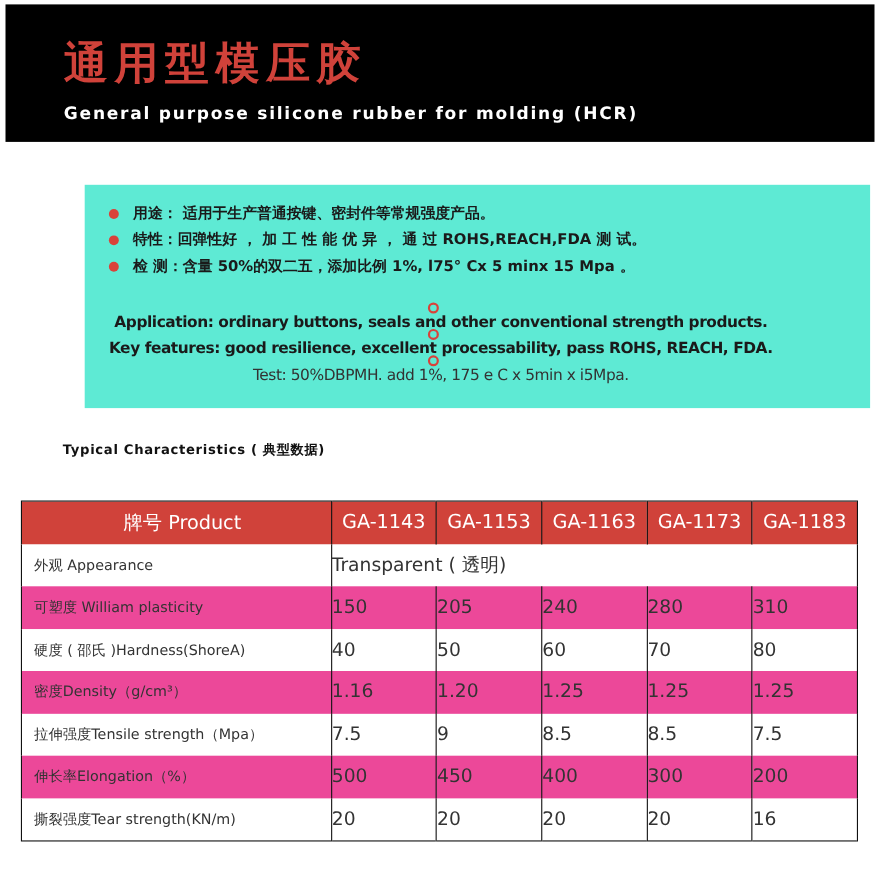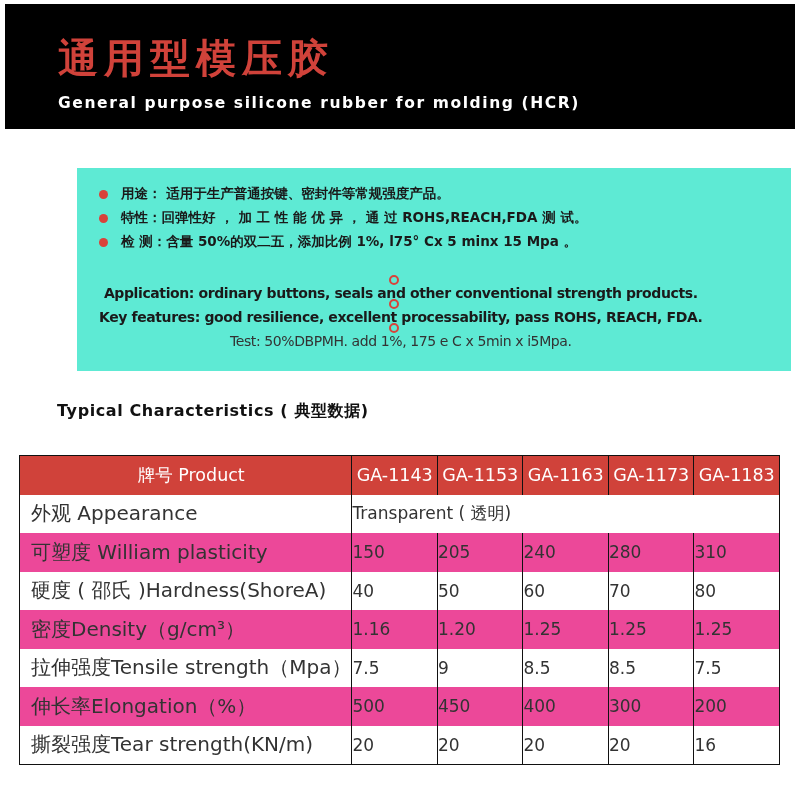--- a/index.html
+++ b/index.html
@@ -27,33 +27,33 @@
   .info .cn li { font-weight: bold; font-size: 13.5px; }
   .info .en li { font-size: 14px; letter-spacing: -0.4px; flex-direction: column; }
   .dot { width: 9px; height: 9px; border-radius: 50%; background: #d9423a; margin-right: 13px; flex: none; }
   .ring { width: 6px; height: 6px; border-radius: 50%; border: 2px solid #d9423a; margin-right: 13px; flex: none; }
   .info .cn { top: 14px; }
   .info .en { top: 107px; }
   .info .en li.light { font-weight: normal; color: #333; }
   .info .en li.medium { font-weight: bold; }
 
   .section-title {
-    position: absolute; left: 57px; top: 401px; font-size: 16px; font-weight: bold; color: #111;
+    position: absolute; left: 57px; top: 401px; font-size: 12px; font-weight: bold; color: #111;
     letter-spacing: 0.6px;
   }
   table.spec {
     position: absolute; left: 19px; top: 455px; width: 761px; border-collapse: collapse;
     border: 1.5px solid #111; font-size: 17px; color: #333;
   }
   table.spec td, table.spec th { height: 38.5px; padding: 0; border-left: 1.5px solid #111; border-right: 1.5px solid #111; }
   table.spec th {
     background: #d0423a; color: #fff; font-weight: normal; text-align: center; font-size: 17.5px;
   }
   table.spec th.first { text-align: center; padding-left: 11px; }
-  table.spec td.label { text-align: left; padding-left: 11px; width: 270px; white-space: nowrap; font-size: 20px; }
+  table.spec td.label { text-align: left; padding-left: 11px; width: 270px; white-space: nowrap; font-size: 13px; }
   table.spec td.val { text-align: left; }
   table.spec tr.gray td { background: #ec4899; }
   table.spec tr.white td { background: #ffffff; }
   col.c0 { width: 282px; } col.cv { width: 96px; }
 </style>
 </head>
 <body>
 
 <div class="hero">
   <div class="hero-title">通用型模压胶</div>

